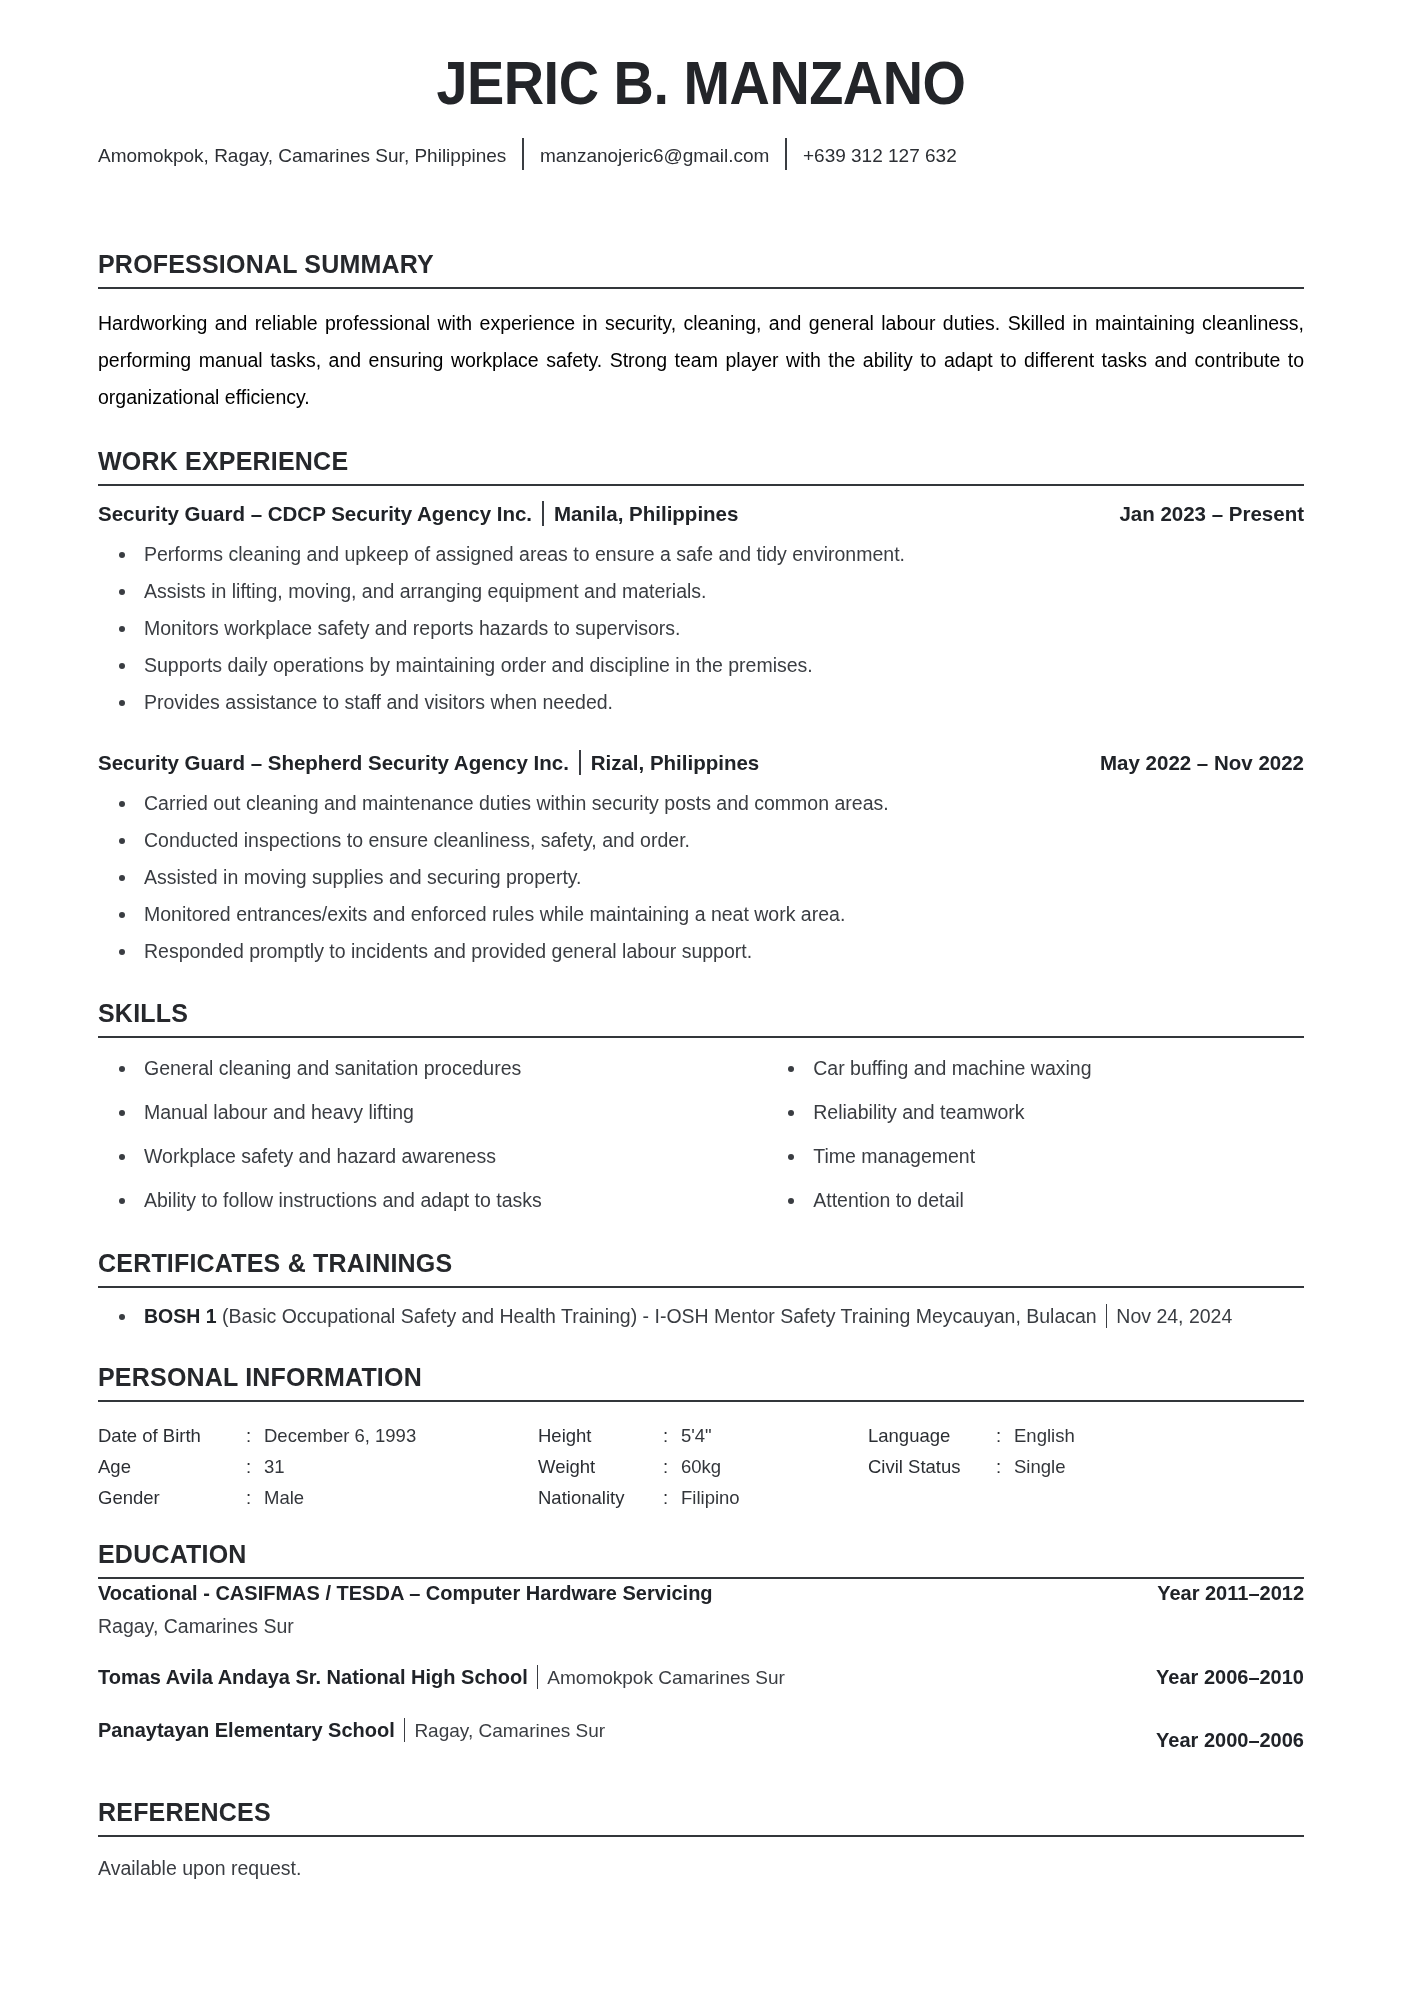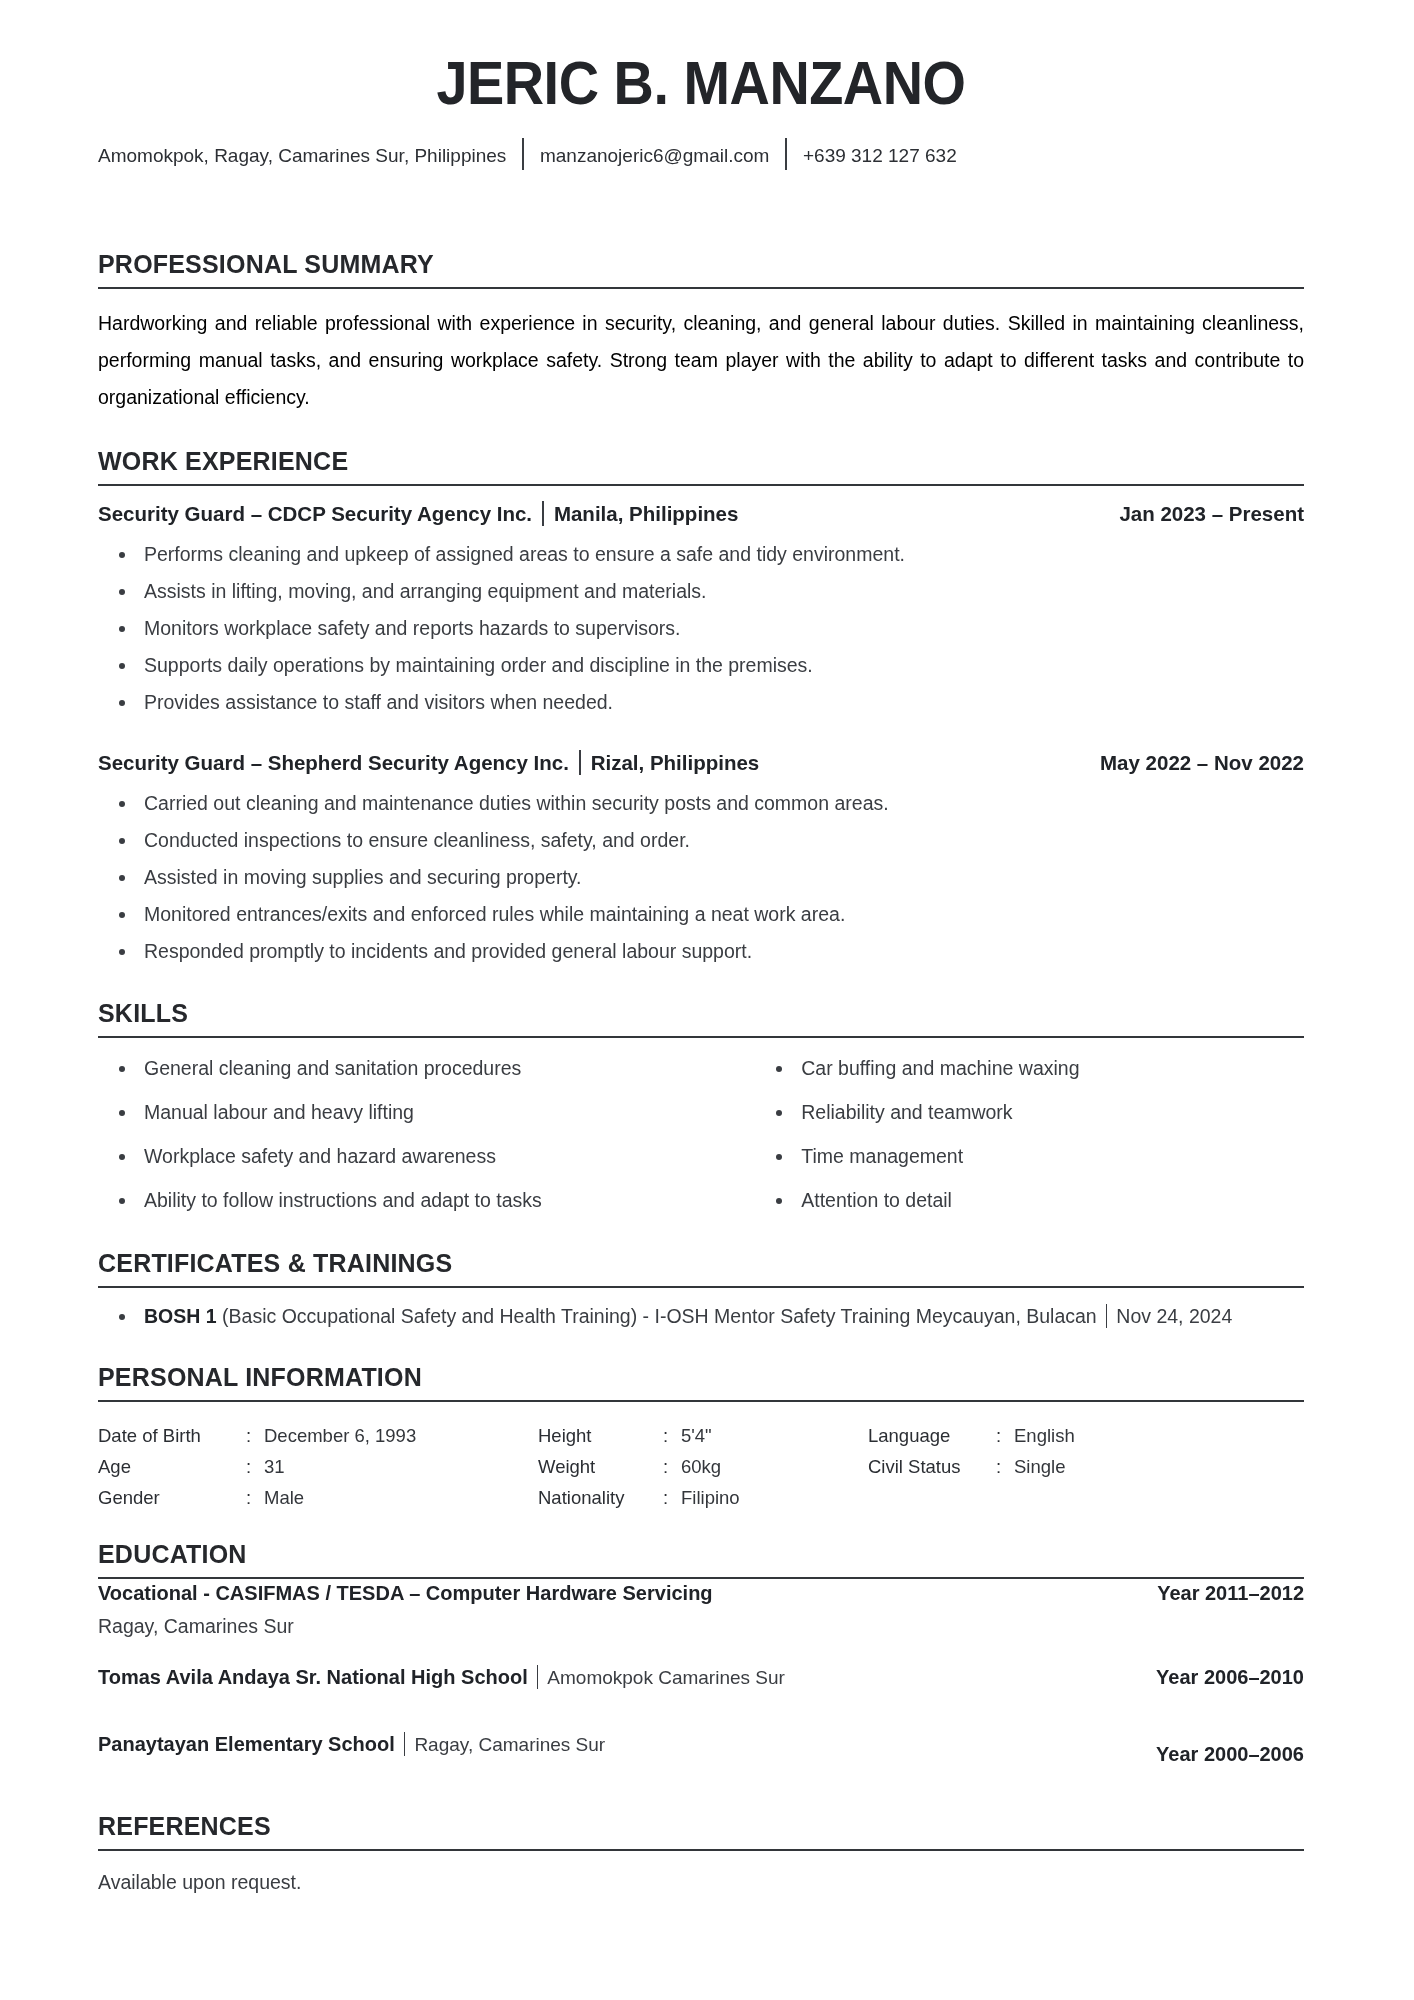--- a/index.html
+++ b/index.html
@@ -57,42 +57,42 @@
     line-height:28px;
   }
   .job-header + .job-header, .bullets + .job-header { margin-top:28px; }
   ul.bullets {
     list-style:disc; margin:8px 0 0 0; padding:0 0 0 40px;
   }
   ul.bullets li {
     padding-left:6px; font-size:19.5px; line-height:37px; color:#3a3d42;
   }
   
-  .skills-grid { display:grid; grid-template-columns:54.5% 45.5%; margin-top:8px; }
+  .skills-grid { display:grid; grid-template-columns:54.5% 45.5%; margin-top:8px;gap:12px; }
   .skills-grid ul.bullets { margin-top:0; }
   .skills-grid ul.bullets li { line-height:44px; }
   
   ul.cert-list { list-style:disc; margin:10px 0 0 0; padding:0 0 0 40px; }
   ul.cert-list li { padding-left:6px; font-size:19.5px; line-height:36px; color:#3a3d42; }
   .cert-name { font-weight:700; color:#202328; }
   
   .pi-grid { display:grid; grid-template-columns:440px 330px 1fr; margin-top:18px; }
   .pi-row { display:grid; grid-template-columns:var(--lw) 18px 1fr; font-size:18.5px; line-height:31px; }
   .pi-col-1 { --lw:148px; }
   .pi-col-2 { --lw:125px; }
   .pi-col-3 { --lw:128px; }
   .pi-label { color:#2b2e33; }
   .pi-colon::before { content:":"; }
   .pi-colon { color:#2b2e33; }
   .pi-value { color:#33363b; }
   
   .edu-row { display:flex; justify-content:space-between; align-items:baseline; }
   .edu-row-0 { }
   .edu-row-1 { margin-top:22px; }
-  .edu-row-2 { margin-top:38px; }
+  .edu-row-2 { margin-top:24px; }
   .edu-left { font-size:20px; line-height:28px; }
   .edu-school { font-weight:700; color:#202328; }
   .edu-loc { font-weight:400; color:#3a3d42; font-size:19px; }
   .edu-years { font-weight:700; color:#202328; font-size:20px; white-space:nowrap; }
   .edu-years-offset { position:relative; top:10px; }
   .edu-sub { margin:4px 0 0 0; font-size:19.5px; line-height:30px; color:#3a3d42; }
   
   .refs-text { margin:16px 0 0 0; font-size:19.5px; line-height:30px; color:#3a3d42; }
 </style>
 </head>

